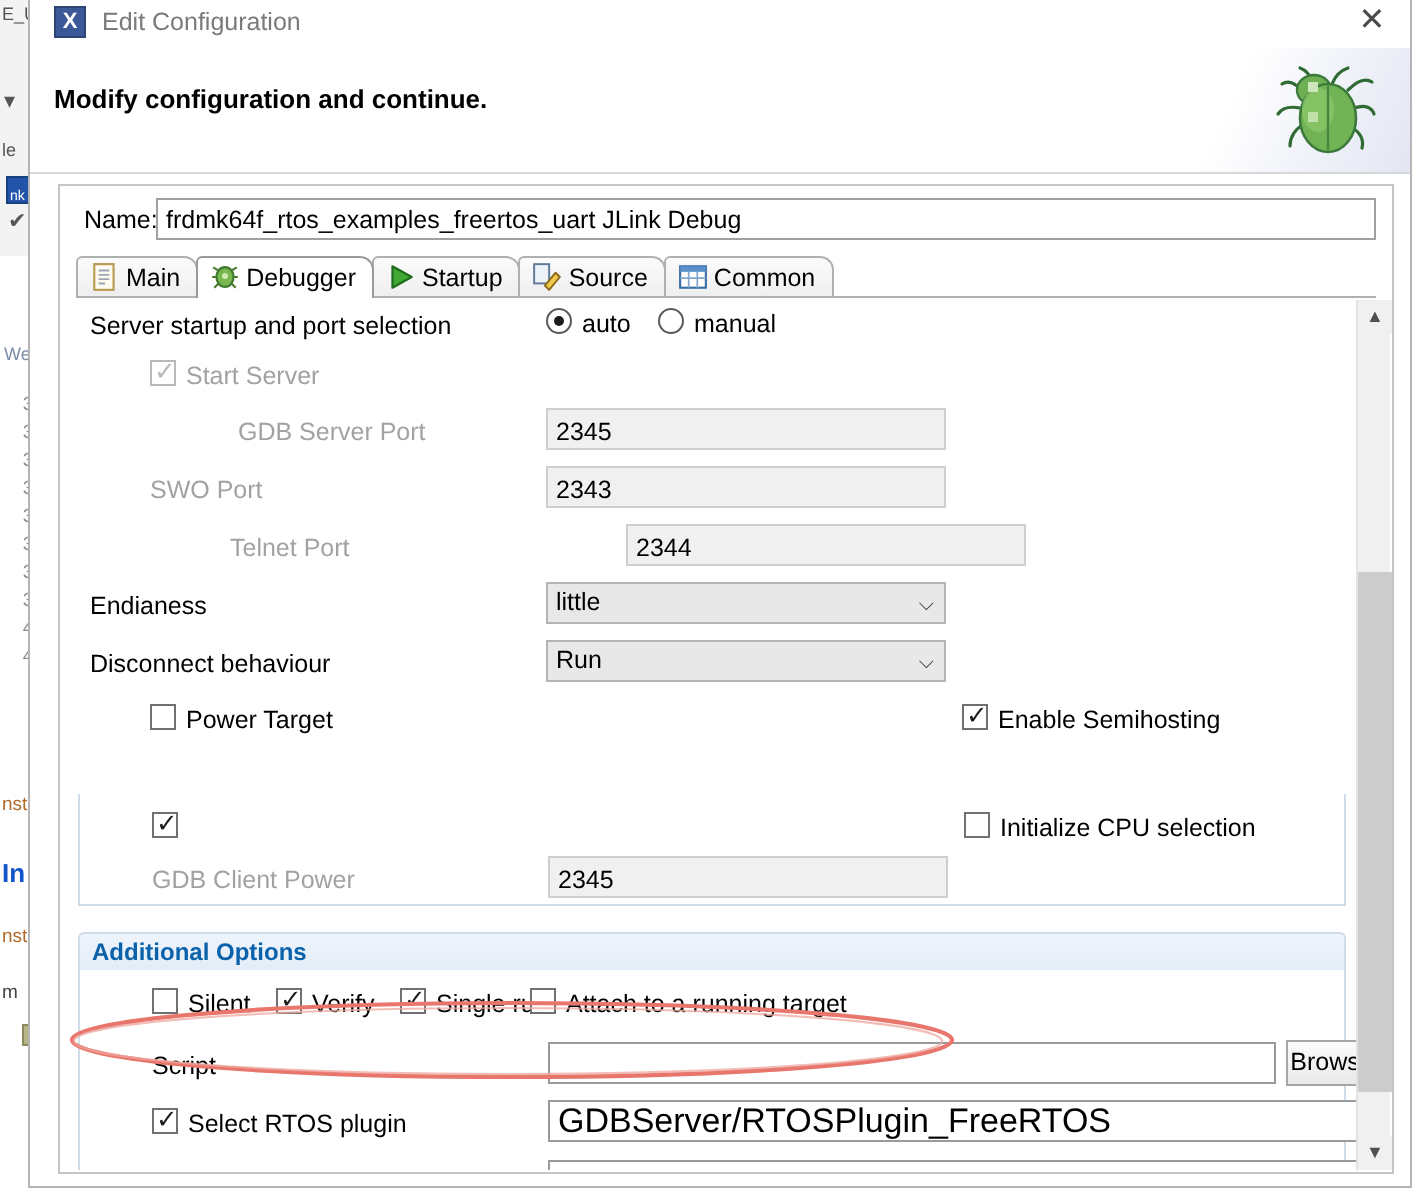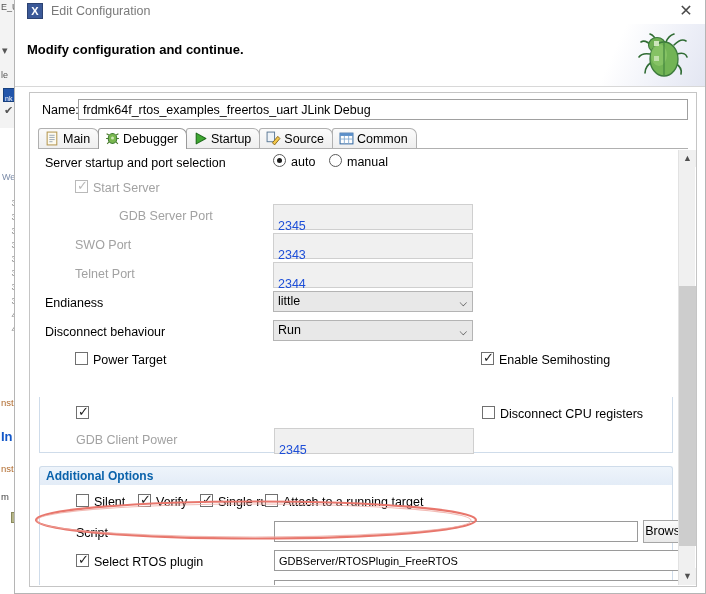--- a/index.html
+++ b/index.html
@@ -176,36 +176,36 @@
   .row { position: absolute; left: 0; right: 0; height: 28px; }
   .lbl {
     position: absolute; left: 14px; font-size: 12.5px; color: #000;
     line-height: 16px;
   }
   .lbl.dim { color: #a2a2a2; }
 
   .field {
     position: absolute; left: 242px; width: 200px; height: 21px;
     border: 1px solid #cfcfcf; background: #f0f0f0;
-    font-size: 12.5px; color: #1d4ed8; line-height: 19px;
-    padding: 12px 4px;
+    font-size: 12.5px; color: #000000; line-height: 19px;
+    padding: 2px 4px;
   }
   .combo {
     position: absolute; left: 242px; width: 200px; height: 21px;
     border: 1px solid #b4b4b4; background: #e8e8e8;
     font-size: 12.5px; color: #000; line-height: 19px; padding: 0 4px;
   }
   .combo .caret {
     position: absolute; right: 5px; top: 1px; font-size: 10px; color: #333;
   }
 
   .wfield {
     position: absolute; height: 21px;
     border: 1px solid #9a9a9a; background: #ffffff;
-    font-size: 11px; color: #000; line-height: 19px; padding: 8px 4px;
+    font-size: 17px; color: #000; line-height: 19px; padding: 8px 4px;
   }
 
   
   .cb {
     position: absolute; width: 13px; height: 13px;
     border: 1px solid #707070; background: #ffffff;
   }
   .cb.dimbox { border-color: #b9b9b9; }
   .cb .tick {
     position: absolute; left: 1px; top: -3px;
@@ -379,21 +379,21 @@
       <div class="row" style="top:54px;">
         <div class="lbl dim" style="left:44px; top:4px;margin-left:44px;">GDB Server Port</div>
         <div class="field" style="top:0;">2345</div>
       </div>
 
       <div class="row" style="top:83px;">
         <div class="lbl dim" style="left:44px; top:4px;">SWO Port</div>
         <div class="field" style="top:0;">2343</div>
       </div>
 
-      <div class="row" style="top:112px;">
+      <div class="row" style="top:112px;margin-left:40px;">
         <div class="lbl dim" style="left:44px; top:4px;">Telnet Port</div>
         <div class="field" style="top:0;">2344</div>
       </div>
 
       <div class="row" style="top:141px;">
         <div class="lbl" style="top:4px;">Endianess</div>
         <div class="combo" style="top:0;">
           <span>little</span>
           <span class="caret">⌵</span>
         </div>
@@ -414,21 +414,21 @@
             <div class="tick">✓</div>
           </div>
         <div class="cbl" style="left:468px; top:4px;">Enable Semihosting</div>
       </div>
 
       <div class="groupbody" style="top:247px; height:56px;">
         <div class="cb" style="left:36px; top:9px;">
             <div class="tick">✓</div>
           </div>
         <div class="cb" style="left:442px; top:9px;"></div>
-        <div class="cbl" style="left:460px; top:10px;">Disconnect CPU registers</div>
+        <div class="cbl" style="left:460px; top:10px;">Initialize CPU selection</div>
         <div class="lbl dim" style="left:36px; top:35px;">GDB Client Power</div>
         <div class="field" style="left:234px; top:31px;">2345</div>
       </div>
 
       <div class="grouphdr" style="top:316px;">
         <span>Additional Options</span>
       </div>
       <div class="groupbody" style="top:335px; height:123px;">
 
         <div class="cb" style="left:36px; top:9px;"></div>

